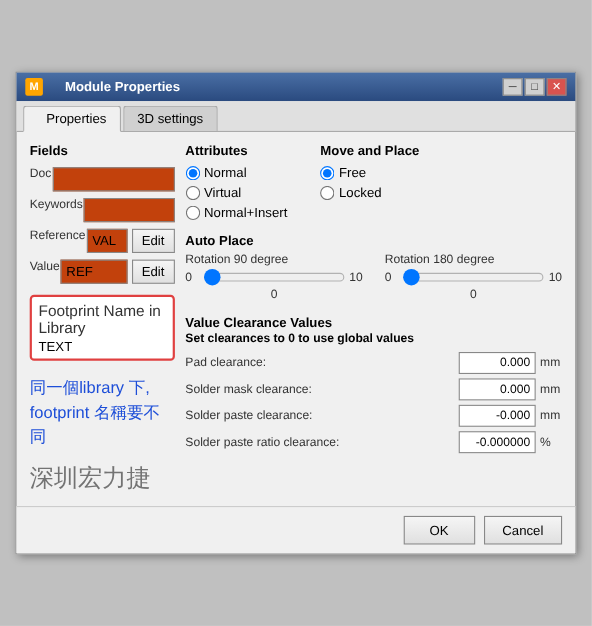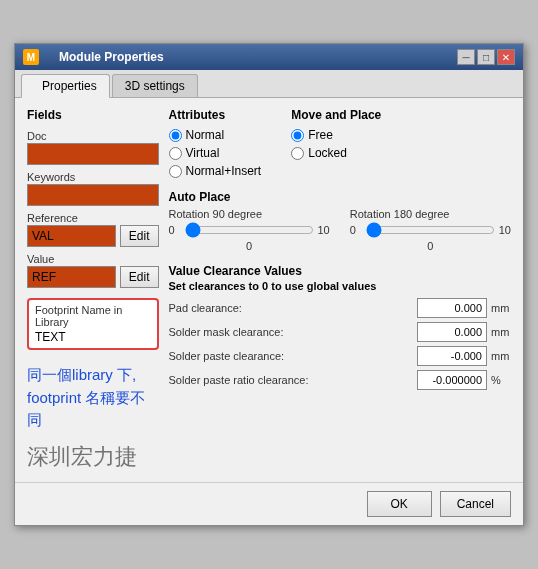--- a/index.html
+++ b/index.html
@@ -115,21 +115,21 @@
       gap: 8px;
     }
     .section-label {
       font-size: 12px;
       font-weight: bold;
       margin-bottom: 2px;
       color: #000;
     }
     .field-group {
       display: flex;
-      flex-direction: column;
+      flex-direction: row;
       gap: 1px;
     }
     .field-label {
       font-size: 11px;
       color: #333;
     }
     .text-input {
       height: 22px;
       border: 1px solid #888;
       background: #c2410c;
@@ -155,21 +155,21 @@
       min-width: 36px;
     }
     .footprint-box {
       border: 2px solid #e04040;
       border-radius: 4px;
       padding: 4px 6px;
       background: white;
       margin-top: 4px;
     }
     .footprint-label {
-      font-size: 11px;
+      font-size: 14px;
       color: #333;
       margin-bottom: 2px;
     }
     .footprint-value {
       font-size: 12px;
       color: #000;
     }
     .annotation-text {
       margin-top: 8px;
       color: #1d4ed8;

